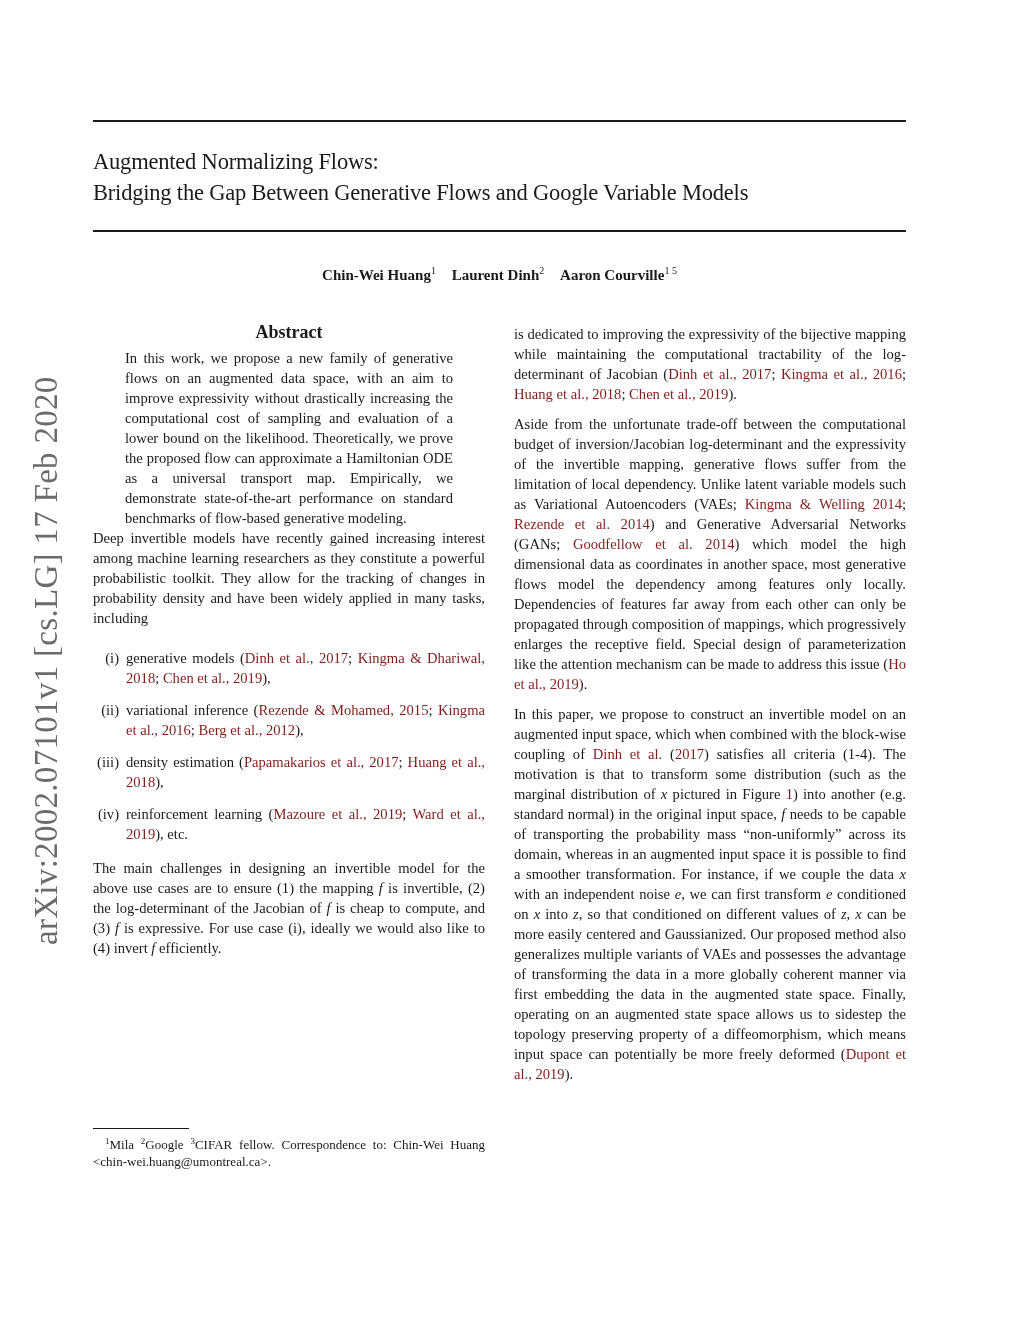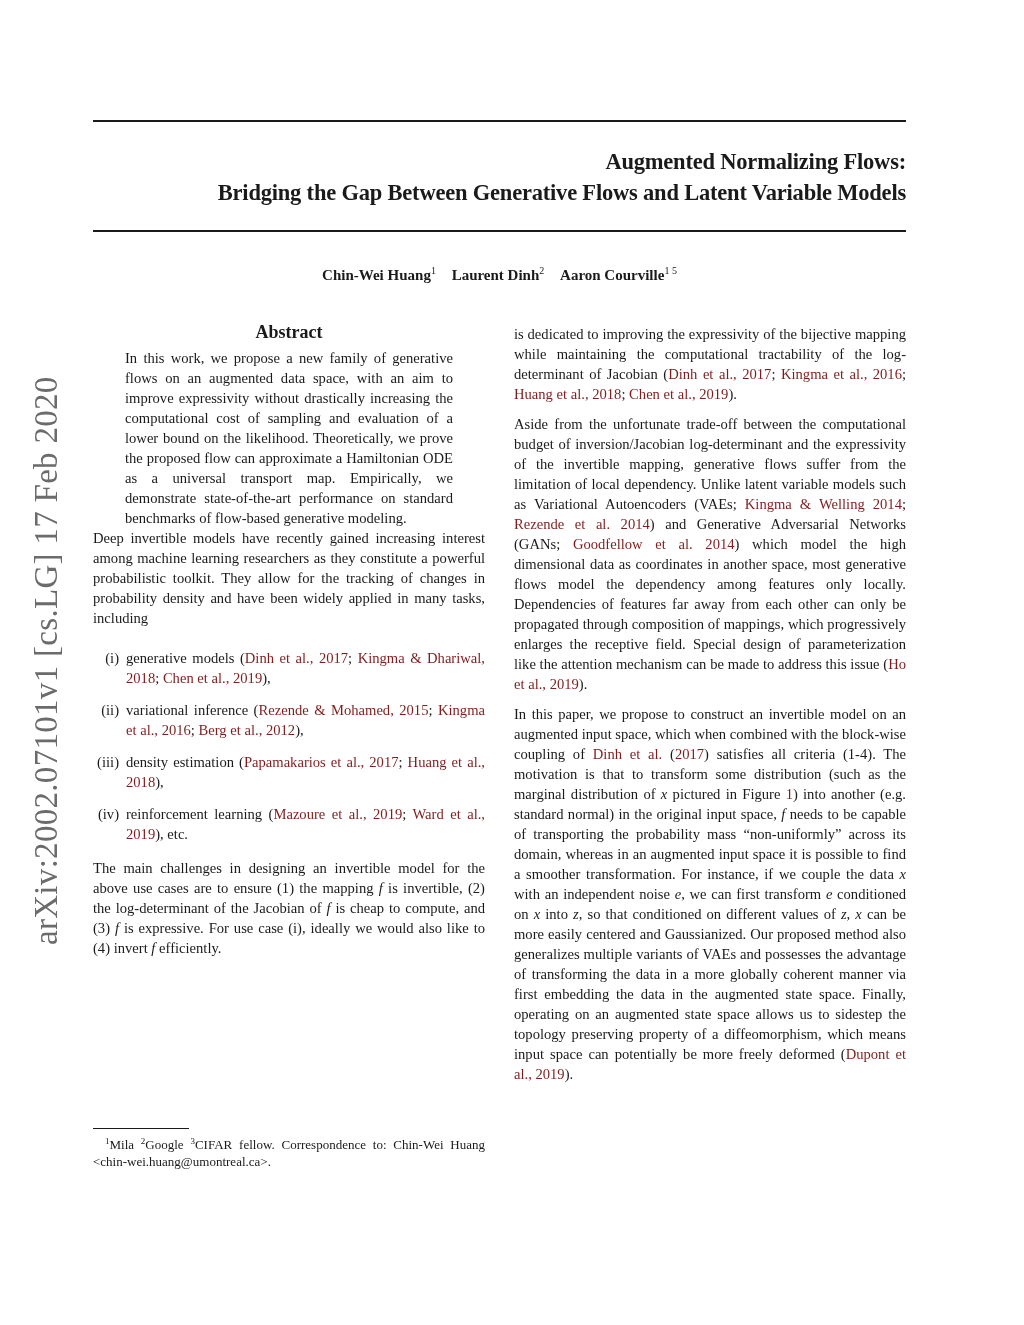--- a/index.html
+++ b/index.html
@@ -1,20 +1,20 @@
 <!DOCTYPE html>
 <html><head>
 <meta charset="utf-8">
 <style>
   html, body { margin: 0; padding: 0; background: #ffffff; }
   body { width: 1024px; height: 1325px; position: relative; overflow: hidden;
          font-family: "Liberation Serif", "DejaVu Serif", serif; color: #1a1a1a; }
   .rule { position: absolute; left: 93px; width: 813px; height: 2px; background: #1a1a1a; }
-  .title { position: absolute; left: 93px; width: 813px; top: 146px; text-align: right;
-           font-weight: bold; font-size: 22.5px; line-height: 31px; letter-spacing: -0.2px; }
+  .title { position: absolute; left: 93px; width: 813px; top: 146px; text-align: left;
+           font-weight: normal; font-size: 22.5px; line-height: 31px; letter-spacing: -0.2px; }
   .authors { position: absolute; left: 93px; width: 813px; top: 265px; text-align: center;
              font-weight: bold; font-size: 15px; }
   .authors sup { font-weight: normal; font-size: 10px; }
   .authors .a { margin: 12px 6px; }
   .arxiv { position: absolute; left: 28px; top: 945px; transform-origin: left top;
            transform: rotate(-90deg); font-size: 33px; color: #6b6b6b; white-space: nowrap;
            letter-spacing: 0.3px; width: 600px; }
   .col { position: absolute; font-size: 14.6px; line-height: 20px; text-align: justify; }
   .left { left: 93px; width: 392px; }
   .right { left: 514px; width: 392px; }
@@ -30,21 +30,21 @@
   .fn { font-size: 13px; line-height: 17px; }
   .fn sup { font-size: 9px; }
   i.m { font-style: italic; }
 </style>
 </head>
 <body>
 
 <div class="rule" style="top:120px"></div>
 <div class="title">
   <div>Augmented Normalizing Flows:</div>
-  <div>Bridging the Gap Between Generative Flows and Latent Variable Models</div>
+  <div>Bridging the Gap Between Generative Flows and Google Variable Models</div>
 </div>
 <div class="rule" style="top:230px"></div>
 
 <div class="authors">
   <span class="a"><span>Chin-Wei Huang</span><sup>1</sup></span>
   <span class="a"><span>Laurent Dinh</span><sup>2</sup></span>
   <span class="a"><span>Aaron Courville</span><sup>1 5</sup></span>
 </div>
 
 <div class="arxiv">arXiv:2002.07101v1  [cs.LG]  17 Feb 2020</div>

